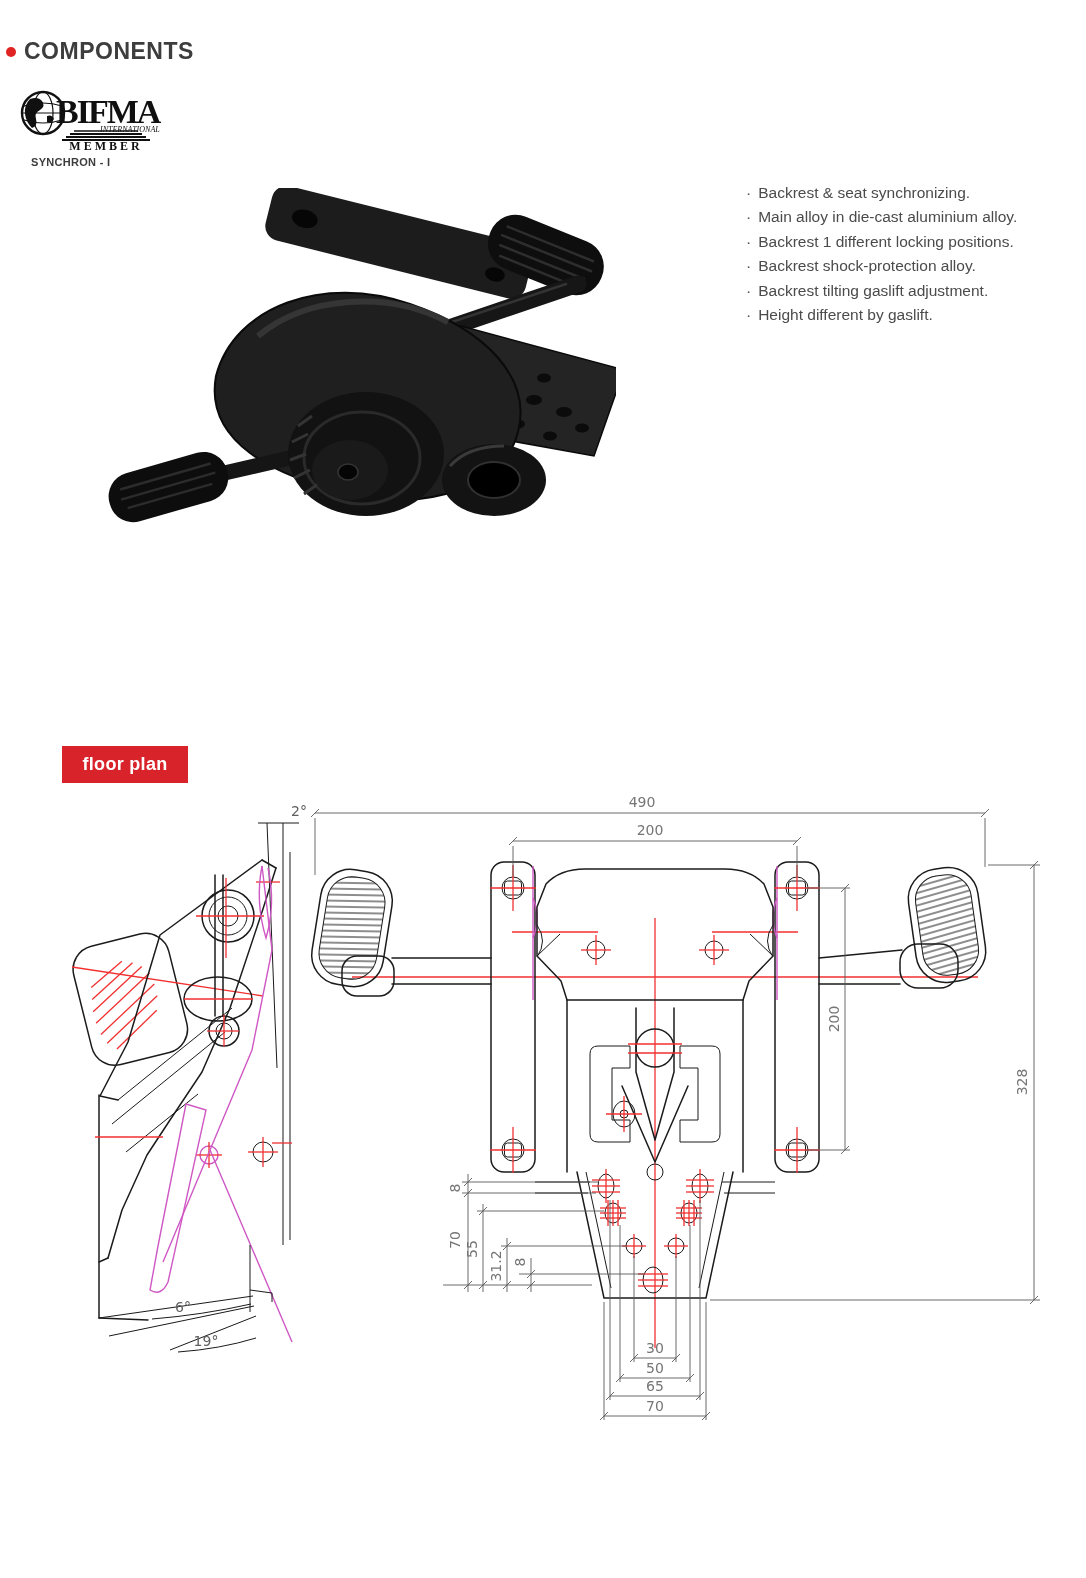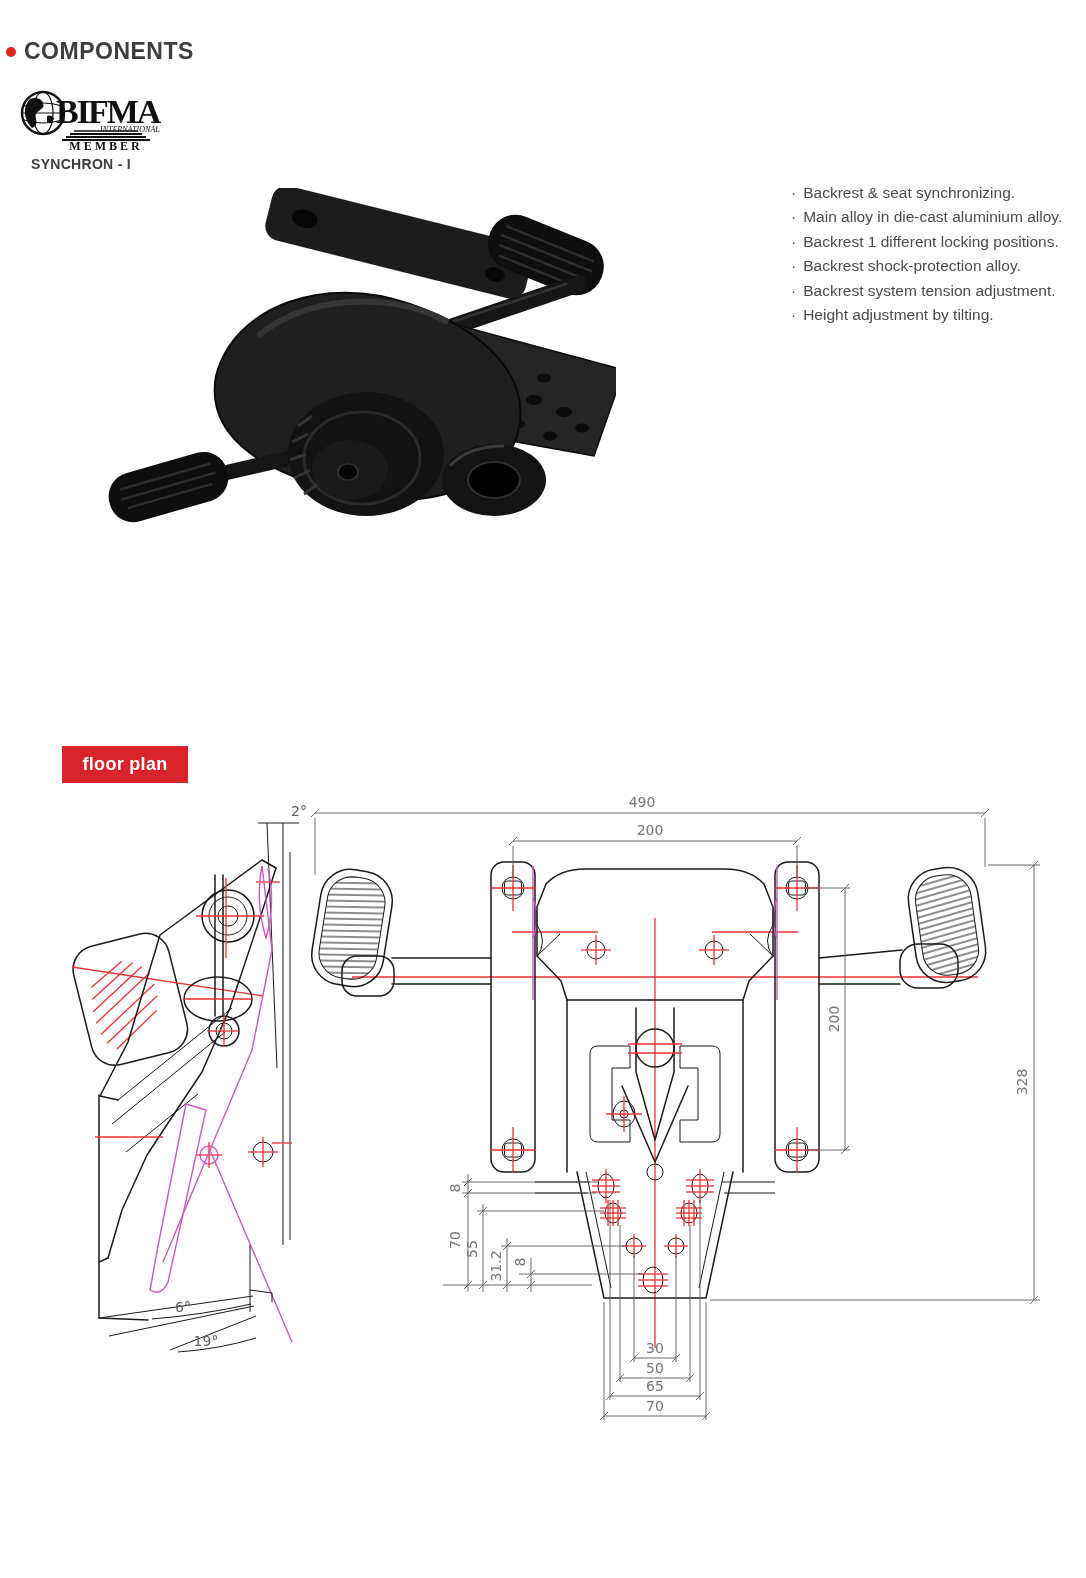--- a/index.html
+++ b/index.html
@@ -5,26 +5,26 @@
   html,body{margin:0;padding:0;background:#ffffff;}
   .page{position:relative;width:1086px;height:1578px;background:#fff;overflow:hidden;
         font-family:"Liberation Sans", sans-serif;}
   
   .title-row{position:absolute;left:6px;top:38px;display:flex;align-items:center;}
   .title-dot{width:10px;height:10px;border-radius:50%;background:#e02424;margin-right:8px;}
   .page-title{font-size:23px;font-weight:bold;color:#3d3d3d;letter-spacing:0.5px;margin:0;}
   
   .logo{position:absolute;left:16px;top:86px;}
   
-  .product-name{position:absolute;left:31px;top:156px;font-size:14px;font-weight:600;color:#3c3c3c;letter-spacing:0.3px;}
+  .product-name{position:absolute;left:31px;top:156px;font-size:11px;font-weight:600;color:#3c3c3c;letter-spacing:0.3px;}
   
   .photo{position:absolute;left:66px;top:188px;}
   
   .features{position:absolute;left:746px;top:181px;list-style:none;margin:0;padding:0;}
-  .features li{font-size:15.5px;line-height:24.4px;color:#4b4b4b;white-space:nowrap;margin-left:45px;}
+  .features li{font-size:15.5px;line-height:24.4px;color:#4b4b4b;white-space:nowrap;}
   .features .fdot{margin-right:7px;color:#4b4b4b;}
   
   .floorplan-badge{position:absolute;left:62px;top:746px;width:126px;height:37px;background:#d8232a;
       display:flex;align-items:center;justify-content:center;text-align:right;}
   .floorplan-badge span{color:#ffffff;font-size:18px;font-weight:bold;letter-spacing:0.3px;}
   
   .drawing{position:absolute;left:0;top:778px;}
   .ln{stroke:#1b1b1b;stroke-width:1.5;fill:none;stroke-linejoin:round;stroke-linecap:round;}
   .lt{stroke:#1b1b1b;stroke-width:1;fill:none;stroke-linejoin:round;}
   .dim{stroke:#5a5a5a;stroke-width:0.9;fill:none;}
@@ -105,22 +105,22 @@
       <ellipse cx="428" cy="292" rx="26" ry="18" fill="#000000" stroke="#303030" stroke-width="2"></ellipse>
       <path d="M384,278 Q402,258 438,258" stroke="#3a3a3a" stroke-width="3" fill="none"></path>
     </g>
   </svg>
 
   <ul class="features">
     <li><span class="fdot">·</span><span>Backrest &amp; seat synchronizing.</span></li>
     <li><span class="fdot">·</span><span>Main alloy in die-cast aluminium alloy.</span></li>
     <li><span class="fdot">·</span><span>Backrest 1 different locking positions.</span></li>
     <li><span class="fdot">·</span><span>Backrest shock-protection alloy.</span></li>
-    <li><span class="fdot">·</span><span>Backrest system tension adjustment.</span></li>
-    <li><span class="fdot">·</span><span>Height adjustment by tilting.</span></li>
+    <li><span class="fdot">·</span><span>Backrest tilting gaslift adjustment.</span></li>
+    <li><span class="fdot">·</span><span>Height different by gaslift.</span></li>
   </ul>
 
   <div class="floorplan-badge">
     <span>floor plan</span>
   </div>
 
   <svg class="drawing" width="1086" height="680" viewBox="0 778 1086 680">
     <defs>
       <pattern id="hatchH" patternUnits="userSpaceOnUse" width="8" height="6" patternTransform="rotate(-8)">
         <line x1="0" y1="3" x2="8" y2="3" stroke="#1b1b1b" stroke-width="1"></line>

